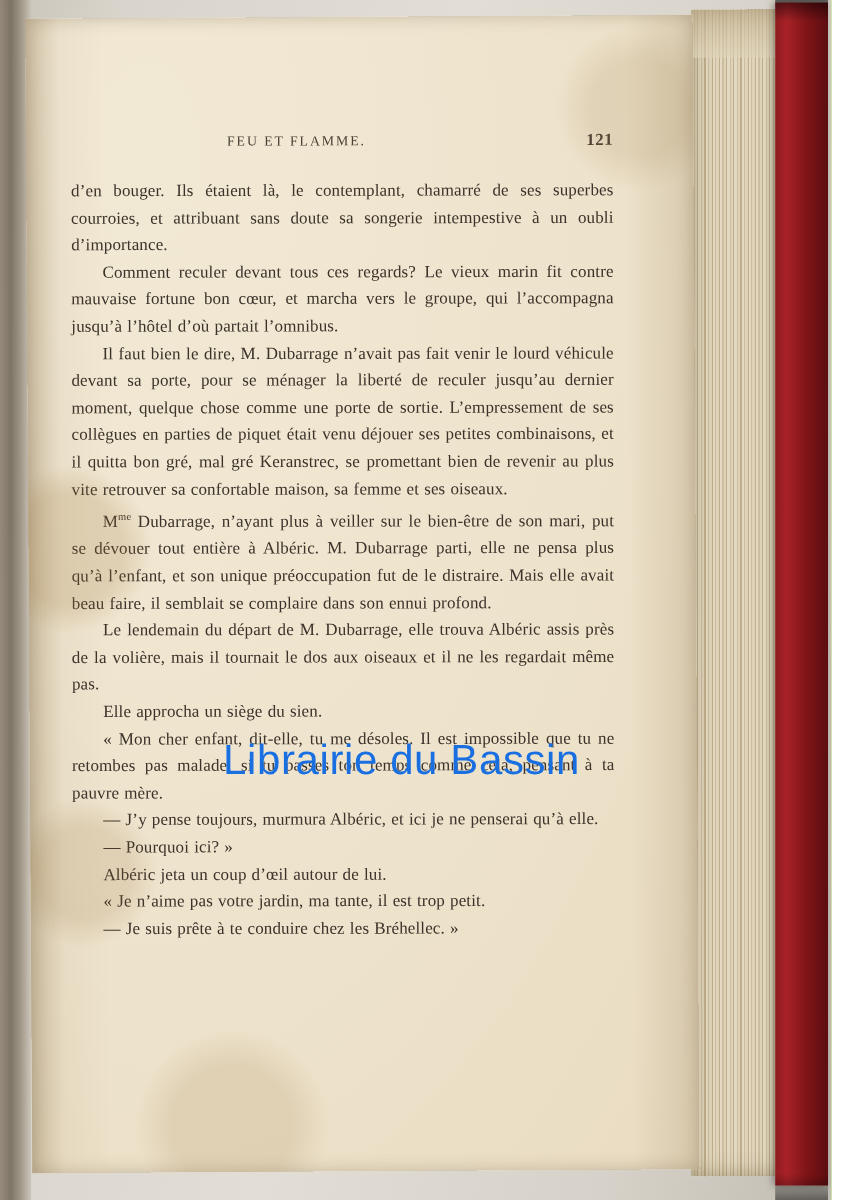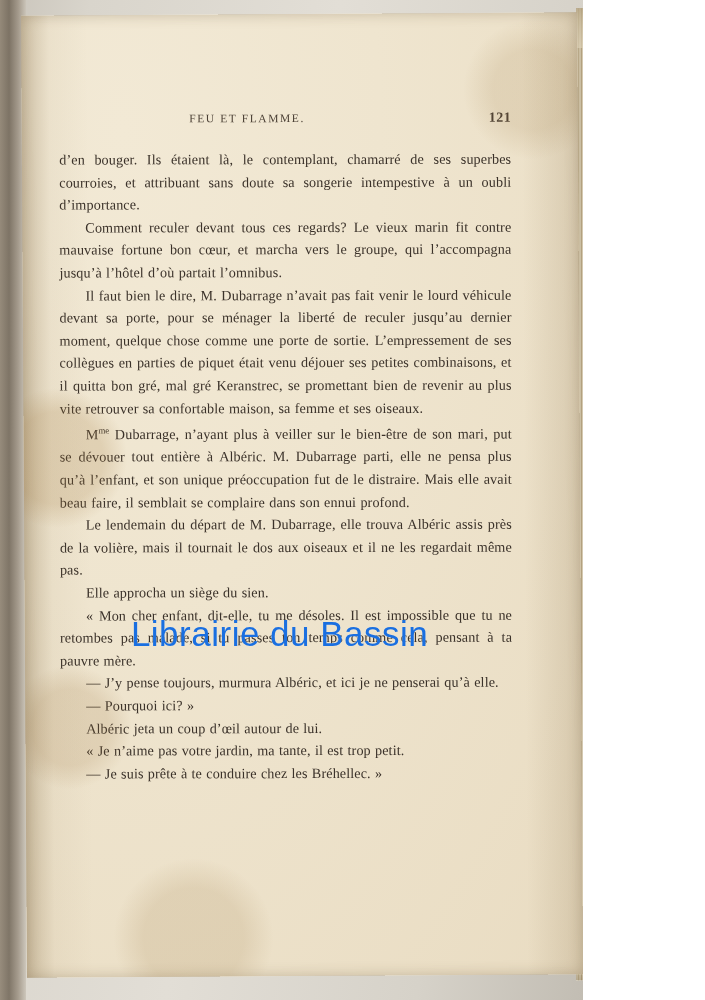--- a/index.html
+++ b/index.html
@@ -2,21 +2,21 @@
 <html><head>
 <meta charset="utf-8">
 <style>
   html, body {
     margin: 0;
     padding: 0;
     background: #ffffff;
   }
   #page {
     position: relative;
-    width: 583px;
+    width: 693px;
     height: 1000px;
     overflow: hidden;
     background: #bef264;
     font-family: "Liberation Serif", serif;
   }
 
   
   .scan-bg {
     position: absolute;
     inset: 0;

